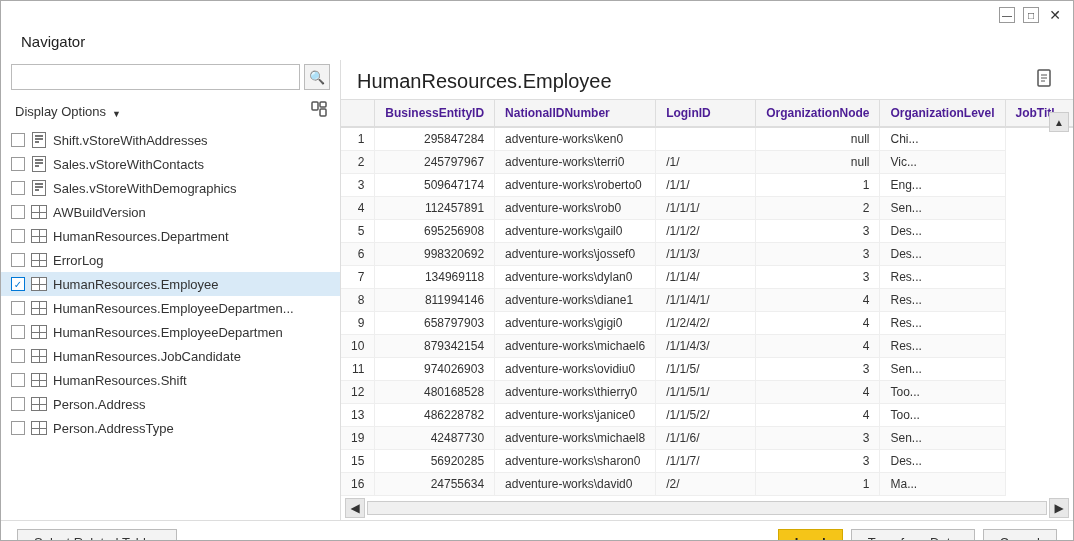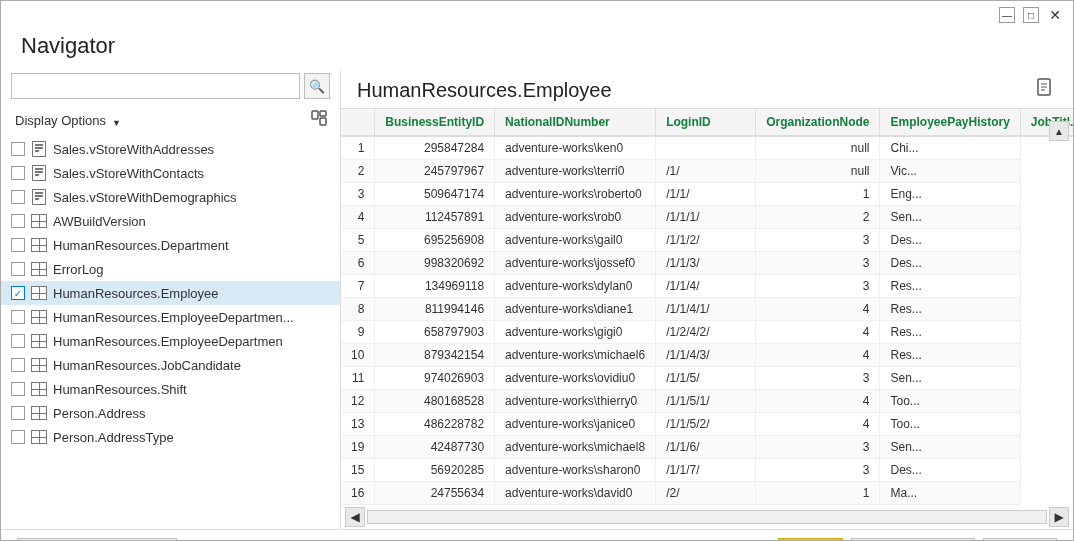--- a/index.html
+++ b/index.html
@@ -26,21 +26,21 @@
       height: 16px;
       border: 1px solid #999;
       background: #fff;
       cursor: pointer;
       display: flex;
       align-items: center;
       justify-content: center;
       font-size: 10px;
     }
     .app-title {
-      font-size: 22px;
+      font-size: 15px;
       font-weight: 300;
       color: #222;
       padding: 4px 20px 10px 20px;
     }
     .main-layout {
       display: flex;
       height: 460px;
     }
     .left-panel {
       width: 340px;
@@ -201,21 +201,21 @@
       font-size: 12px;
     }
     thead tr {
       background: #f5f5f5;
       border-bottom: 2px solid #ddd;
     }
     th {
       padding: 6px 10px;
       text-align: left;
       font-weight: 600;
-      color: #15803d;
+      color: #4c1d95;
       border-right: 1px solid #ddd;
       white-space: nowrap;
       min-width: 100px;
     }
     td {
       padding: 4px 10px;
       border-right: 1px solid #eee;
       border-bottom: 1px solid #eee;
       white-space: nowrap;
       color: #333;
@@ -329,21 +329,21 @@
     <div class="nav-list" id="nav-list">
         <div class="nav-item">
           <div class="checkbox"></div>
           <div class="table-icon">
             <div class="table-icon-doc" style="width:14px;height:16px;border:1px solid #777;">
               <div style="position:absolute;top:2px;left:2px;right:2px;height:1.5px;background:#777;"></div>
               <div style="position:absolute;top:5px;left:2px;right:2px;height:1.5px;background:#777;"></div>
               <div style="position:absolute;top:8px;left:2px;right:6px;height:1.5px;background:#777;"></div>
             </div>
           </div>
-          <span class="label">Sales.vStoreWithAddresses</span>
+          <span class="label">Shift.vStoreWithAddresses</span>
         </div>
         <div class="nav-item">
           <div class="checkbox"></div>
           <div class="table-icon">
             <div class="table-icon-doc" style="width:14px;height:16px;border:1px solid #777;">
               <div style="position:absolute;top:2px;left:2px;right:2px;height:1.5px;background:#777;"></div>
               <div style="position:absolute;top:5px;left:2px;right:2px;height:1.5px;background:#777;"></div>
               <div style="position:absolute;top:8px;left:2px;right:6px;height:1.5px;background:#777;"></div>
             </div>
           </div>
@@ -502,21 +502,21 @@
 
     <div class="table-container" id="data-table-container">
       <table id="data-table">
         <thead id="data-thead">
             <tr>
               <th style="min-width: 30px;"></th>
               <th>BusinessEntityID</th>
               <th>NationalIDNumber</th>
               <th>LoginID</th>
               <th>OrganizationNode</th>
-              <th>EmployeePayHistory</th>
+              <th>OrganizationLevel</th>
               <th>JobTitl...</th>
             </tr>
           </thead>
         <tbody id="data-tbody">
             <tr>
               <td class="num">1</td>
               <td class="num">295847284</td>
               <td>adventure-works\ken0</td>
               <td></td>
               <td class="num">null</td>

